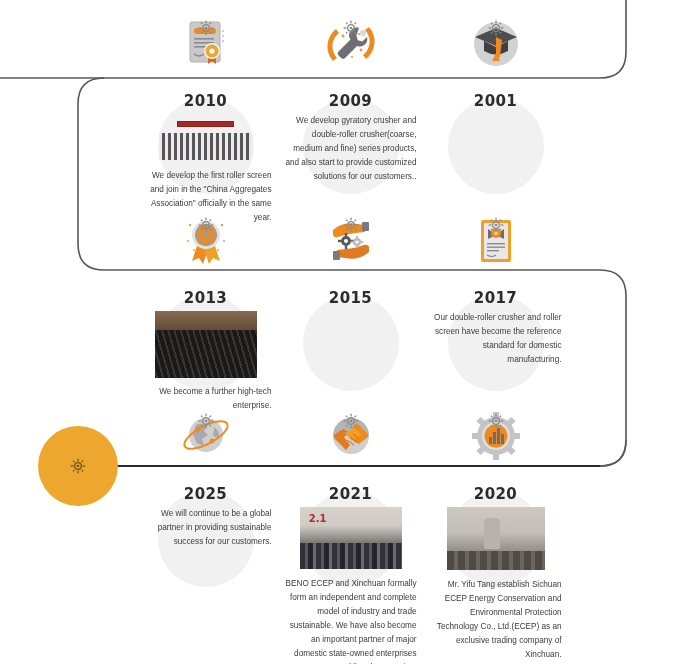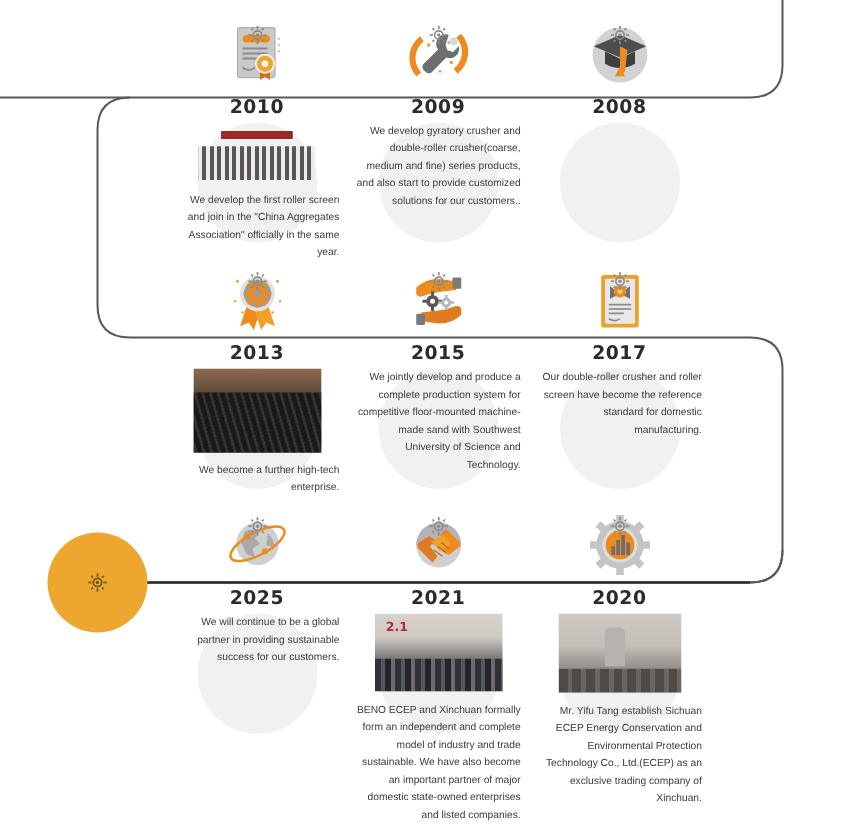--- a/index.html
+++ b/index.html
@@ -43,21 +43,21 @@
 
   
   .node-gear { position:absolute; width:16px; height:16px; z-index:3; }
   .node-gear svg { width:16px; height:16px; display:block; }
 
   
   .year {
     font-family:"DejaVu Sans", sans-serif;
     font-weight:bold; font-size:15px; letter-spacing:.4px;
     color:#2b2b2b; position:relative; z-index:2; line-height:1;
-    margin-top:4px; margin-bottom:5px;
+    margin-top:20px; margin-bottom:5px;
   }
 
   
   .photo {
     position:relative; z-index:2; border:0;
     background-size:cover; background-position:center;
   }
 
   
   .copy {
@@ -275,21 +275,21 @@
               <rect x="19" y="11" width="4" height="2"></rect>
             <rect x="4" y="4" width="3" height="2" transform="rotate(45 5.5 5)"></rect>
             <rect x="17" y="4" width="3" height="2" transform="rotate(-45 18.5 5)"></rect>
             <rect x="4" y="18" width="3" height="2" transform="rotate(-45 5.5 19)"></rect>
             <rect x="17" y="18" width="3" height="2" transform="rotate(45 18.5 19)"></rect>
           </g>
           <circle cx="12" cy="12" r="2" fill="#8a8a8a"></circle>
         </svg>
       </div>
       <div class="ghost" style="top:84px;"></div>
-      <div class="year">2008</div>
+      <div class="year">2001</div>
     </div>
   </div>
 
   <div class="row" style="top:211px; left:133px;">
 
     <div class="col" style="width:145px;">
       <div class="icon-wrap">
         <svg viewBox="0 0 60 60">
           <path d="M22 32 L16 50 l7 -3 4 6 6 -17z" fill="#ee8b1f"></path>
           <path d="M38 32 L44 50 l-7 -3 -4 6 -6 -17z" fill="#f0a028"></path>
@@ -375,21 +375,20 @@
             <rect x="4" y="4" width="3" height="2" transform="rotate(45 5.5 5)"></rect>
             <rect x="17" y="4" width="3" height="2" transform="rotate(-45 18.5 5)"></rect>
             <rect x="4" y="18" width="3" height="2" transform="rotate(-45 5.5 19)"></rect>
             <rect x="17" y="18" width="3" height="2" transform="rotate(45 18.5 19)"></rect>
           </g>
           <circle cx="12" cy="12" r="2" fill="#8a8a8a"></circle>
         </svg>
       </div>
       <div class="ghost" style="top:84px;"></div>
       <div class="year">2015</div>
-      <div class="copy">We jointly develop and produce a complete production system for competitive floor-mounted machine-made sand with Southwest University of Science and Technology.</div>
     </div>
 
     <div class="col" style="width:145px;">
       <div class="icon-wrap">
         <svg viewBox="0 0 60 60">
           <rect x="15" y="9" width="30" height="42" rx="2" fill="#f0a028"></rect>
           <rect x="18" y="12" width="24" height="36" rx="1" fill="#e8e8e8"></rect>
           <path d="M22 18 l8 6 -8 4z" fill="#6e6e72"></path>
           <path d="M38 18 l-8 6 8 4z" fill="#6e6e72"></path>
           <circle cx="30" cy="22" r="5" fill="#ee8b1f"></circle>

